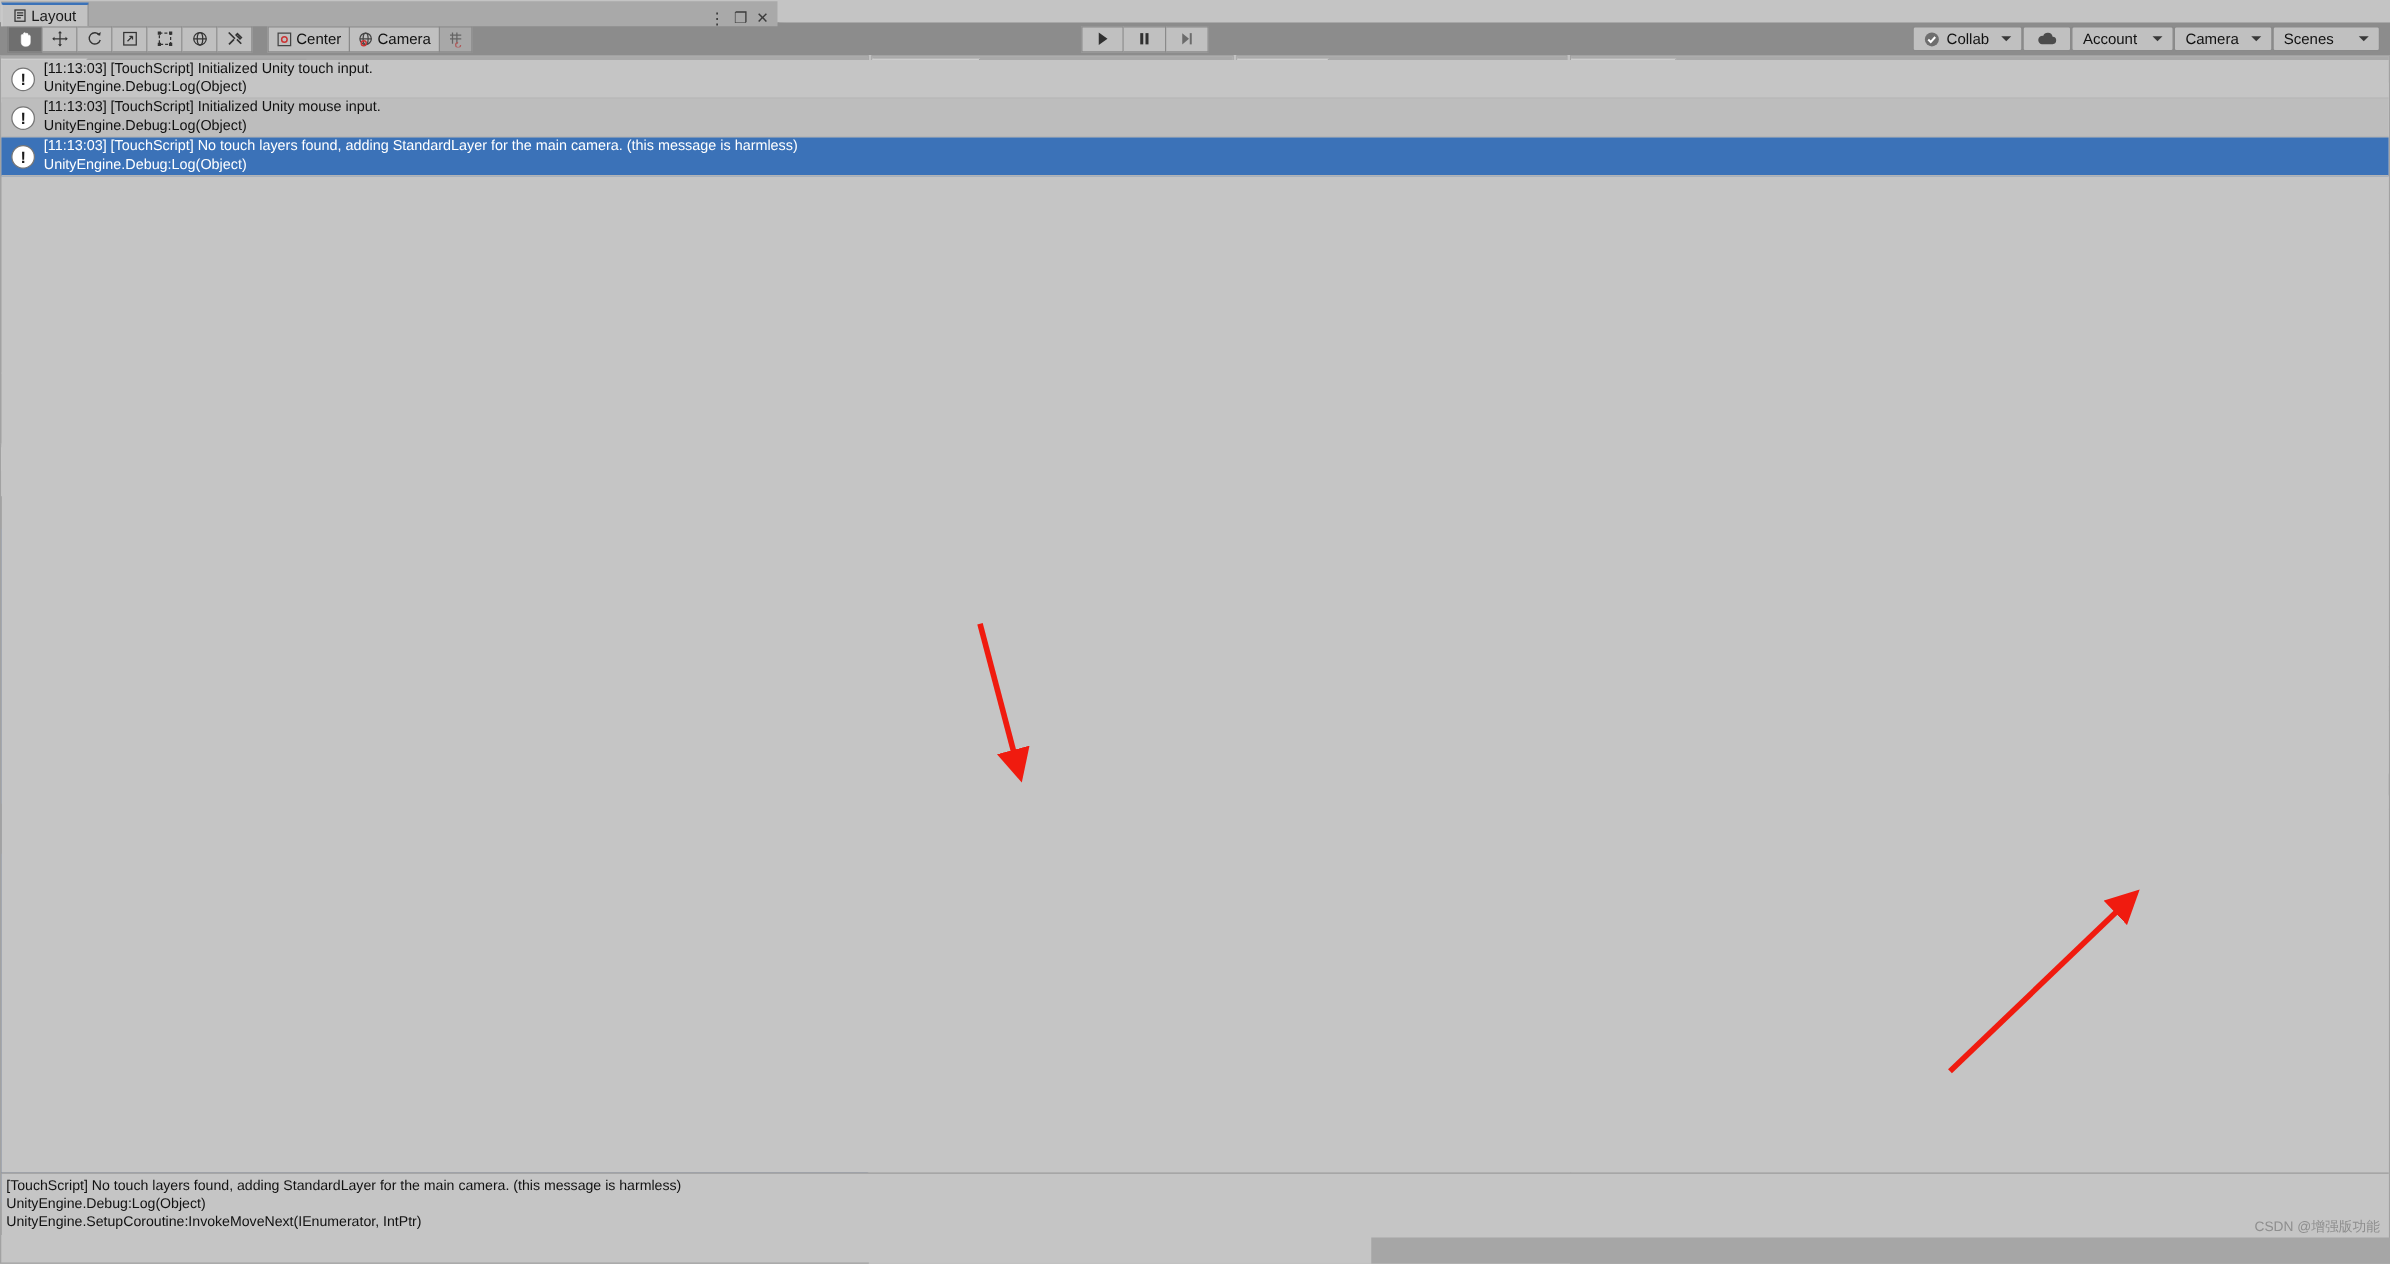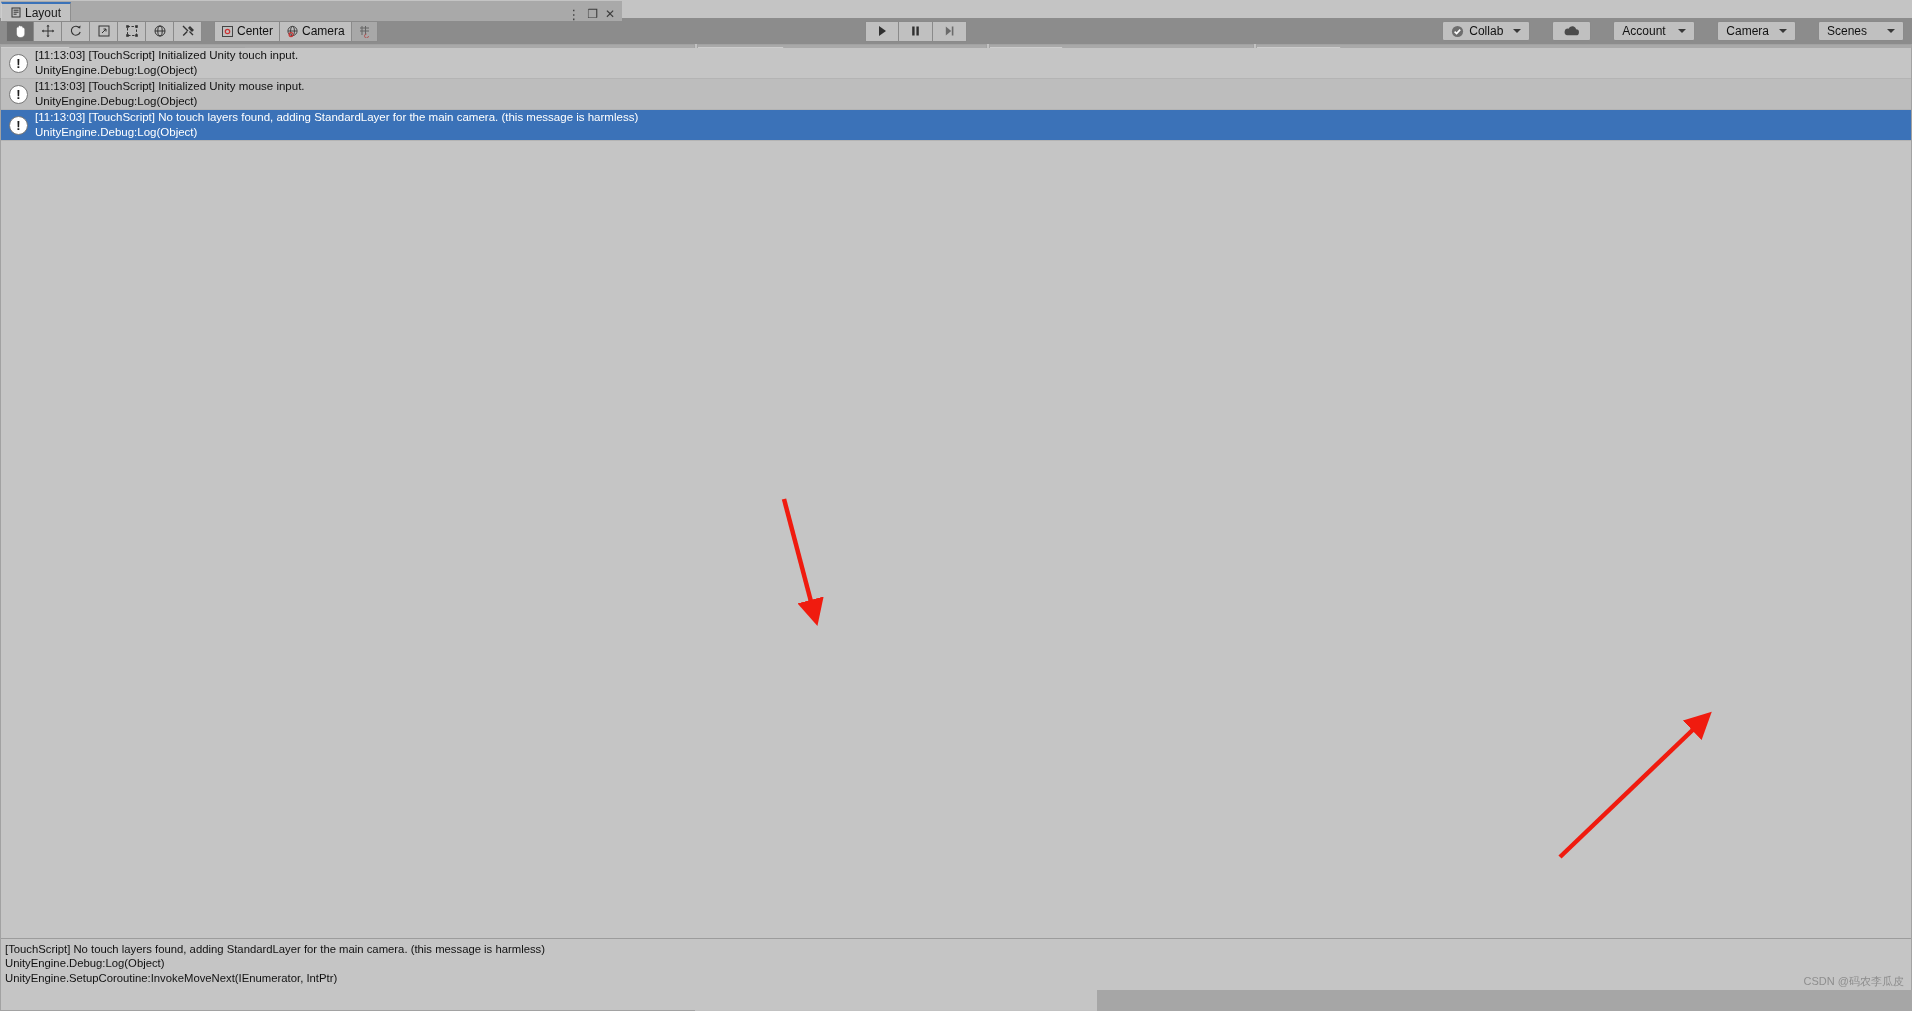--- a/index.html
+++ b/index.html
@@ -42,21 +42,21 @@
         display:flex;align-items:center;justify-content:center;}
   .tool:first-child{border-left:1px solid #8a8a8a;}
   .tool.on{background:#6f6f6f;}
   .pivotbtn{height:21px;background:#c0c0c0;border:1px solid #8a8a8a;border-left:none;display:flex;
             align-items:center;gap:3px;padding:0 6px;font-size:12px;}
   .pivotbtn:first-child{border-left:1px solid #8a8a8a;}
   .playgrp{display:flex;}
   .playbtn{width:34px;height:21px;background:#c0c0c0;border:1px solid #8a8a8a;border-left:none;
            display:flex;align-items:center;justify-content:center;}
   .playbtn:first-child{border-left:1px solid #8a8a8a;}
-  .rightgrp{margin-left:auto;display:flex;align-items:center;gap:22px;padding-right:8px;}
+  .rightgrp{margin-left:auto;display:flex;align-items:center;gap:0;padding-right:8px;}
   .rbtn{height:20px;background:#c0c0c0;border:1px solid #8a8a8a;border-radius:2px;display:flex;
         align-items:center;gap:5px;padding:0 8px;font-size:12px;}
 
   
   #scenePanel{left:0;top:44px;width:695px;height:313px;background:#b4b4b4;}
   .sceneToolbar{height:18px;background:#c2c2c2;display:flex;align-items:center;gap:2px;padding:0 2px;}
   .stItem{height:16px;background:#c8c8c8;border:1px solid #9e9e9e;display:flex;align-items:center;
           padding:0 3px;font-size:11px;gap:3px;}
   .sceneView{position:absolute;left:0;right:0;top:37px;bottom:0;background:#6e6e6e;overflow:hidden;}
   .gridline{position:absolute;background:rgba(255,255,255,.28);}
@@ -1149,21 +1149,21 @@
       </div>
 
     <div class="logDetail">
       <div>[TouchScript] No touch layers found, adding StandardLayer for the main camera. (this message is harmless)</div>
       <div>UnityEngine.Debug:Log(Object)</div>
       <div>UnityEngine.SetupCoroutine:InvokeMoveNext(IEnumerator, IntPtr)</div>
     </div>
   </div>
 
   <div class="statusBar" style="left:1097px;width:815px;background:#a6a6a6;z-index:0"></div>
-  <div class="wm">CSDN @码农李瓜皮</div>
+  <div class="wm">CSDN @增强版功能</div>
 
   <svg class="arrowSvg" style="left:780px;top:495px;width:60px;height:160px">
     <defs>
         <marker id="ah1" markerWidth="6" markerHeight="6" refX="3" refY="3" orient="auto">
       <path d="M0,0 L6,3 L0,6 z" fill="#f01b0f"></path>
         </marker>
       </defs>
     <path d="M4 4 L34 118" stroke="#f01b0f" stroke-width="4.5" fill="none" marker-end="url(#ah1)"></path>
   </svg>
   <svg class="arrowSvg" style="left:1550px;top:705px;width:180px;height:160px">

